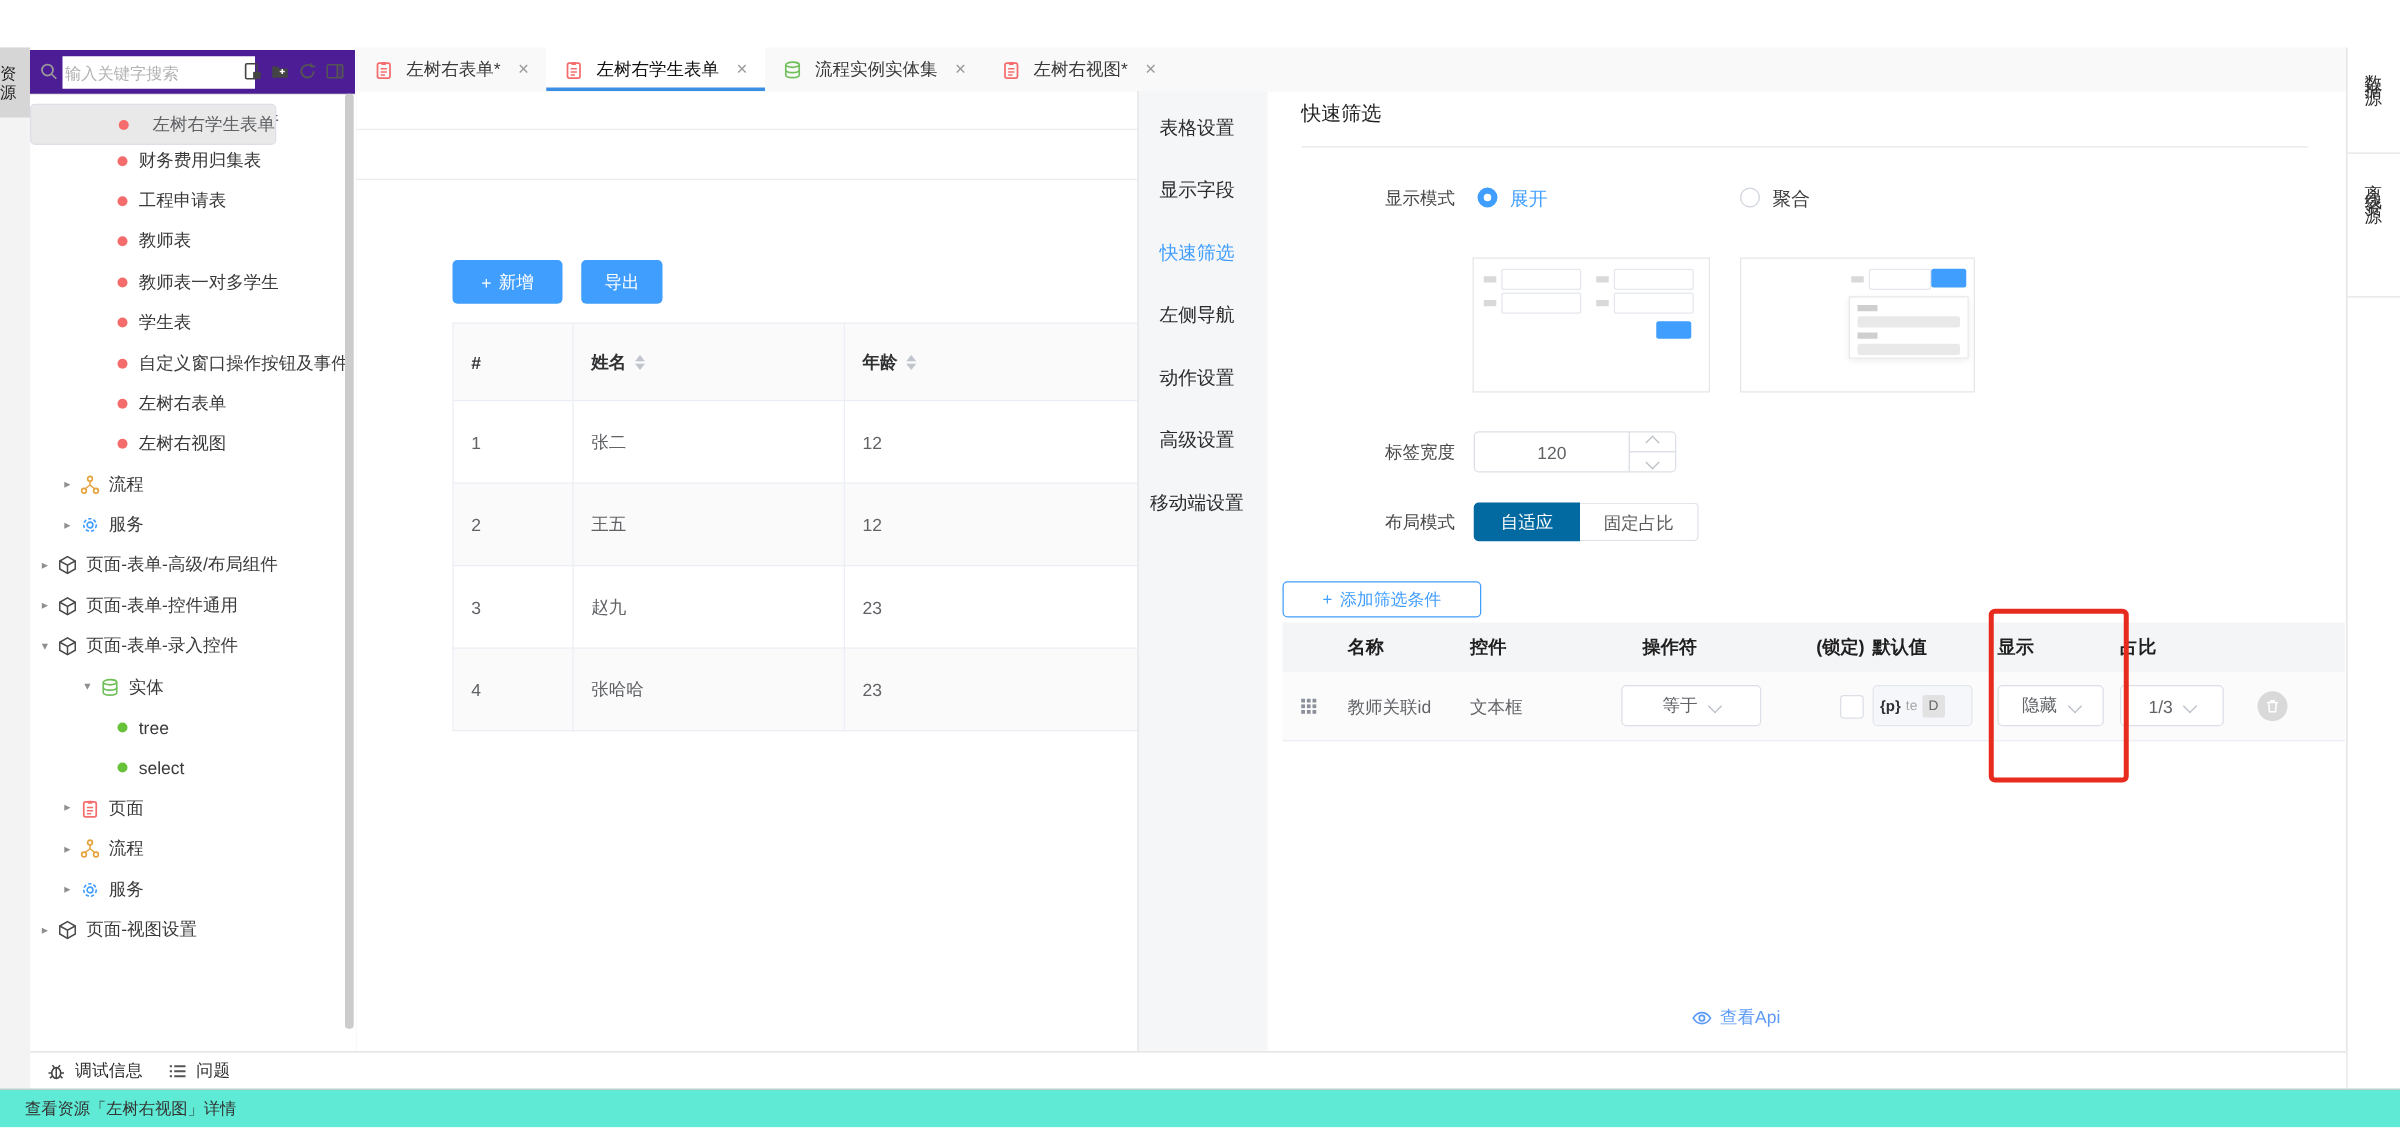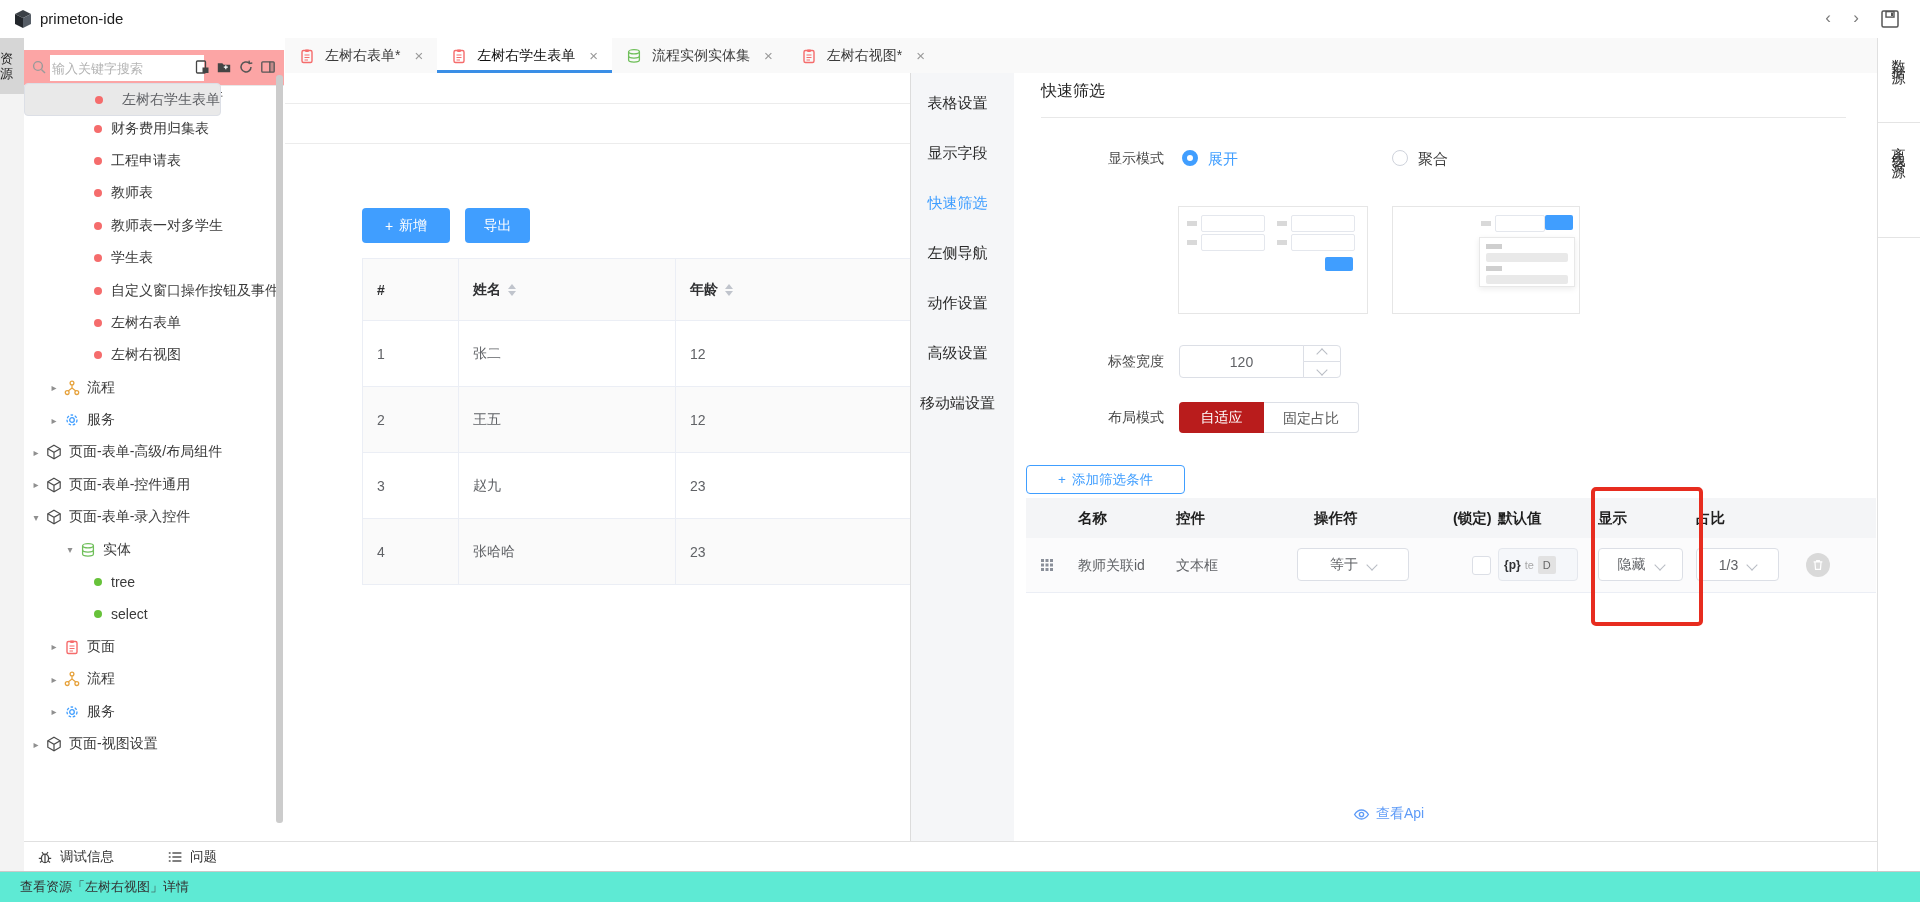--- a/index.html
+++ b/index.html
@@ -9,21 +9,21 @@
   
   #titlebar{left:0;top:0;width:1920px;height:38px;border-bottom:1px solid #e5e5e5;background:#fff;}
   #app-title{left:40px;top:0;height:38px;line-height:38px;font-size:15px;color:#1d1d1d;}
   .nav-arrow{top:0;height:38px;line-height:36px;font-size:17px;color:#7a7a7a;width:20px;text-align:center;cursor:pointer;}
   
   #leftbar{left:0;top:38px;width:24px;height:833px;background:#f3f3f3;border-right:1px solid #e2e2e2;}
   #leftbar-tab{left:0;top:0;width:24px;height:56px;background:#d6d6d6;display:flex;flex-direction:column;
      align-items:center;justify-content:center;font-size:13px;color:#1f1f1f;line-height:15px;}
   
   #explorer{left:24px;top:38px;width:261px;height:803px;background:#fff;border-right:1px solid #e0e0e0;}
-  #searchrow{left:0;top:12px;width:260px;height:35px;border-bottom:1px solid #e8e8e8;background:#fca5a5;}
+  #searchrow{left:0;top:2px;width:260px;height:35px;border-bottom:1px solid #e8e8e8;background:#4c1d95;}
   #search-input{position:absolute;left:26px;top:5px;width:150px;height:24px;border:none;outline:none;
      font-size:13px;color:#555;font-family:inherit;}
   #search-input::placeholder{color:#b3b3b3;}
   #searchrow .tools{position:absolute;right:8px;top:9px;display:flex;gap:6px;}
   #tree{left:0;top:35px;width:260px;height:768px;overflow:hidden;}
   .trow{height:32.4px;display:flex;align-items:center;font-size:14px;color:#3a3a3a;cursor:pointer;white-space:nowrap;}
   .trow.sel{background:#e9e9e9;}
   .lvl1{padding-left:6px;}
   .lvl2{padding-left:24px;}
   .leaf{padding-left:70px;}
@@ -76,21 +76,21 @@
   #numgrp{left:165px;top:272px;width:162px;height:33px;}
   #numbox{position:absolute;left:0;top:0;width:125px;height:33px;border:1px solid #dcdfe6;border-radius:4px 0 0 4px;
       box-sizing:border-box;text-align:center;font-size:14px;color:#606266;outline:none;background:#fff;font-family:inherit;}
   .spin{position:absolute;left:124px;width:38px;height:17px;border:1px solid #dcdfe6;box-sizing:border-box;
       display:flex;align-items:center;justify-content:center;background:#fff;cursor:pointer;}
   .spin .chev{margin:0;}
   .chev{width:7px;height:7px;border-right:1.6px solid #b8bcc4;border-bottom:1.6px solid #b8bcc4;
       transform:rotate(45deg);display:inline-block;}
   .chev.up{transform:rotate(-135deg);}
   .seg{position:absolute;height:31px;line-height:31px;font-size:14px;text-align:center;box-sizing:border-box;cursor:pointer;}
-  #seg1{left:165px;top:329px;width:85px;background:#b91c1c;color:#fff;border-radius:4px 0 0 4px;}
+  #seg1{left:165px;top:329px;width:85px;background:#0369a1;color:#fff;border-radius:4px 0 0 4px;}
   #seg2{left:250px;top:329px;width:95px;background:#fff;color:#5a5a5a;border:1px solid #dcdfe6;border-left:none;border-radius:0 4px 4px 0;}
   #addfilter{left:12px;top:392px;width:157px;height:27px;border:1px solid #409eff;border-radius:4px;color:#409eff;
       font-size:13.5px;display:flex;align-items:center;justify-content:center;gap:6px;cursor:pointer;background:#fff;}
   #ftable{left:12px;top:425px;width:850px;height:94px;}
   #fhead{position:absolute;left:0;top:0;width:850px;height:40px;background:#f4f5f7;}
   #fhead span{position:absolute;top:0;line-height:40px;font-size:14.5px;font-weight:bold;color:#1f1f1f;}
   #frow{position:absolute;left:0;top:40px;width:850px;height:54px;background:#fbfbfc;border-bottom:1px solid #ebeef5;}
   .fcell{position:absolute;top:0;line-height:54px;font-size:14px;color:#606266;}
   .sel{position:absolute;top:10px;height:33px;background:#fff;border:1px solid #dcdfe6;border-radius:4px;
       box-sizing:border-box;display:flex;align-items:center;justify-content:center;gap:10px;font-size:14px;color:#606266;cursor:pointer;}
@@ -104,21 +104,21 @@
       display:flex;align-items:center;justify-content:center;cursor:pointer;}
   #red-annot{left:577px;top:414px;width:104px;height:131px;border:4px solid #e72c1f;border-radius:5px;z-index:6;pointer-events:none;}
   #apilink{left:339px;top:732px;display:flex;align-items:center;gap:6px;color:#5e9bf7;font-size:14px;cursor:pointer;}
   
   #rightbar{left:1877px;top:38px;width:43px;height:833px;background:#fff;border-left:1px solid #e0e0e0;box-sizing:border-box;}
   .vtab{position:absolute;left:0;width:42px;display:flex;flex-direction:column;align-items:center;
       font-size:14px;color:#2d2d2d;line-height:24px;cursor:pointer;}
   .vsep{position:absolute;left:0;width:42px;height:1px;background:#e4e4e4;}
   
   #btoolbar{left:24px;top:841px;width:1853px;height:30px;background:#fff;border-top:1px solid #e0e0e0;
-      display:flex;align-items:center;gap:53px;padding-left:13px;box-sizing:border-box;}
+      display:flex;align-items:center;gap:20px;padding-left:13px;box-sizing:border-box;}
   .btool{display:flex;align-items:center;gap:7px;font-size:13.5px;color:#2f2f2f;cursor:pointer;}
   #statusbar{left:0;top:871px;width:1920px;height:31px;background:#5eead4;border-top:1px solid #c9c9c9;box-sizing:border-box;}
   #status-text{position:absolute;left:20px;top:0;line-height:30px;font-size:13px;color:#333;}
   svg.ic{display:block;}
 </style>
 </head>
 <body>
 
 <svg width="0" height="0" style="position:absolute">
   <defs>
@@ -203,31 +203,20 @@
     <symbol id="sy-logo" viewBox="0 0 22 22">
         <path d="M3 6 11 2l8 4-8 4Z" fill="#3b4046"></path>
         <path d="M3 6l8 4v10l-8-4Z" fill="#23272c"></path>
         <path d="M19 6l-8 4v10l8-4Z" fill="#565d66"></path>
       </symbol>
   </defs>
 </svg>
 
 <div id="app">
 
-  <div class="abs" id="titlebar">
-    <svg class="abs ic" style="left:12px;top:8px" width="22" height="22">
-        <use href="#sy-logo"></use>
-      </svg>
-    <div class="abs" id="app-title">primeton-ide</div>
-    <div class="abs nav-arrow" style="left:1818px">‹</div>
-    <div class="abs nav-arrow" style="left:1846px">›</div>
-    <svg class="abs ic" style="left:1879px;top:8px" width="22" height="22">
-        <use href="#sy-save"></use>
-      </svg>
-  </div>
 
   <div class="abs" id="leftbar">
     <div class="abs" id="leftbar-tab">
       <span>资源</span>
     </div>
   </div>
 
   <div class="abs" id="explorer">
     <div class="abs" id="searchrow">
       <svg class="abs ic" style="left:7px;top:9px" width="16" height="16">

